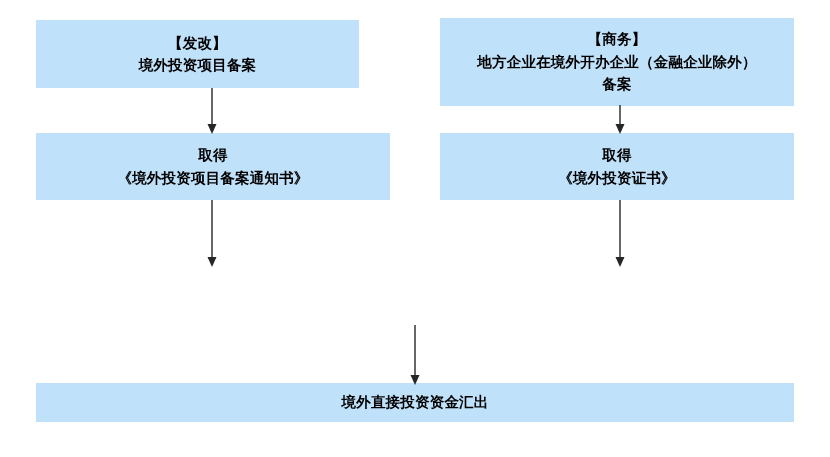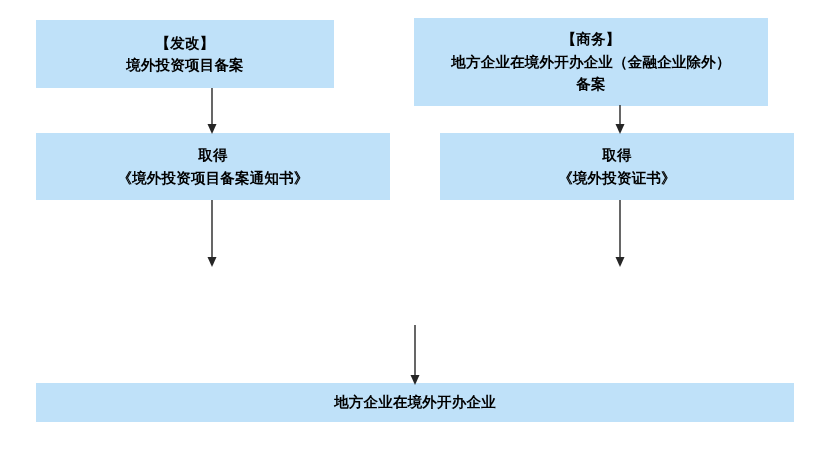--- a/index.html
+++ b/index.html
@@ -31,22 +31,22 @@
     line-height: 1.55;
     padding: 2px 6px;
     letter-spacing: 0.2px;
   }
   .node .txt {
     white-space: pre-line;
     display: block;
   }
 
   
-  #node-fagai      { left: 36px;  top: 20px;  width: 298px; height: 68px; }
-  #node-shangwu    { left: 414px; top: 18px;  width: 354px; height: 88px; }
+  #node-fagai      { left: 36px;  top: 20px;  width: 323px; height: 68px; }
+  #node-shangwu    { left: 440px; top: 18px;  width: 354px; height: 88px; }
 
   
   #node-notice     { left: 36px;  top: 133px; width: 354px; height: 67px; }
   #node-cert       { left: 440px; top: 133px; width: 354px; height: 67px; }
 
   
   #node-bank       { left: 36px;  top: 265px; width: 758px; height: 60px; }
 
   
   #node-remit      { left: 36px;  top: 383px; width: 758px; height: 39px; }
@@ -85,21 +85,21 @@
 《境外投资项目备案通知书》</span>
   </div>
 
   <div class="node" id="node-cert">
     <span class="txt">取得
 《境外投资证书》</span>
   </div>
 
 
   <div class="node" id="node-remit">
-    <span class="txt">地方企业在境外开办企业</span>
+    <span class="txt">境外直接投资资金汇出</span>
   </div>
 
   <svg class="conn" style="left:196px; top:84px;" width="32" height="56">
     <line x1="16" y1="4" x2="16" y2="42"></line>
     <polygon points="16,50 11.5,40 20.5,40"></polygon>
   </svg>
 
   <svg class="conn" style="left:604px; top:102px;" width="32" height="38">
     <line x1="16" y1="3" x2="16" y2="24"></line>
     <polygon points="16,32 11.5,22 20.5,22"></polygon>

